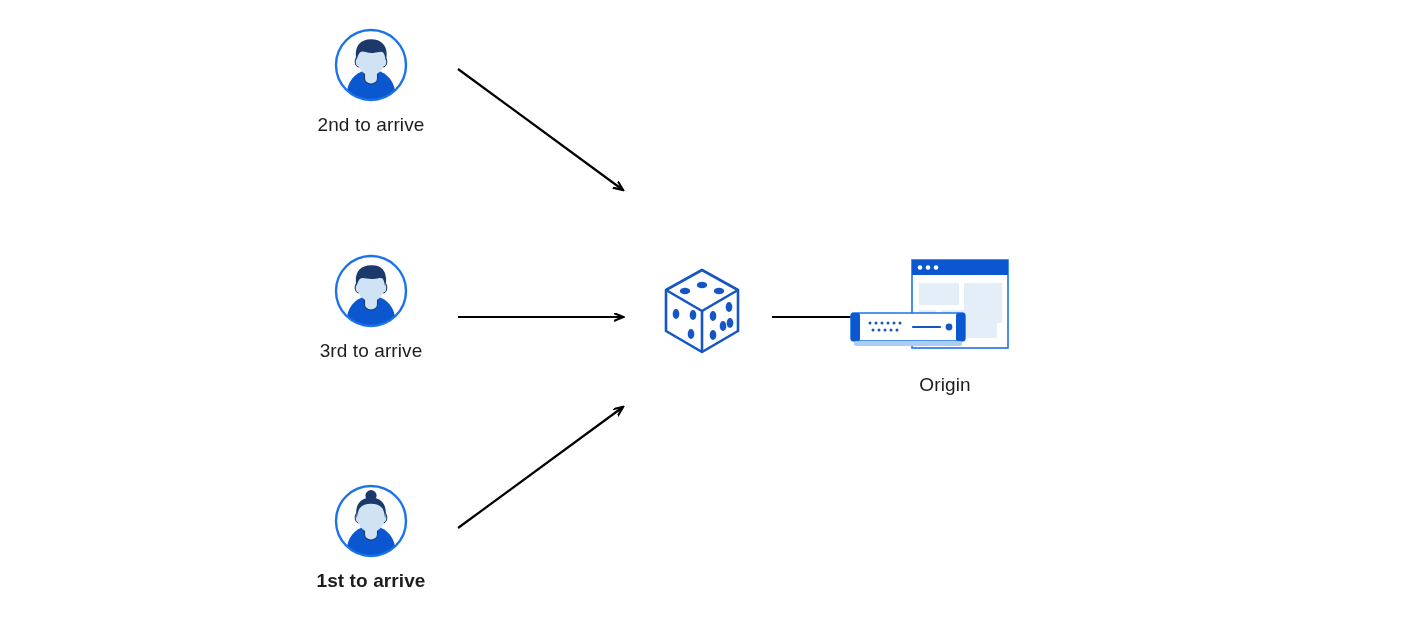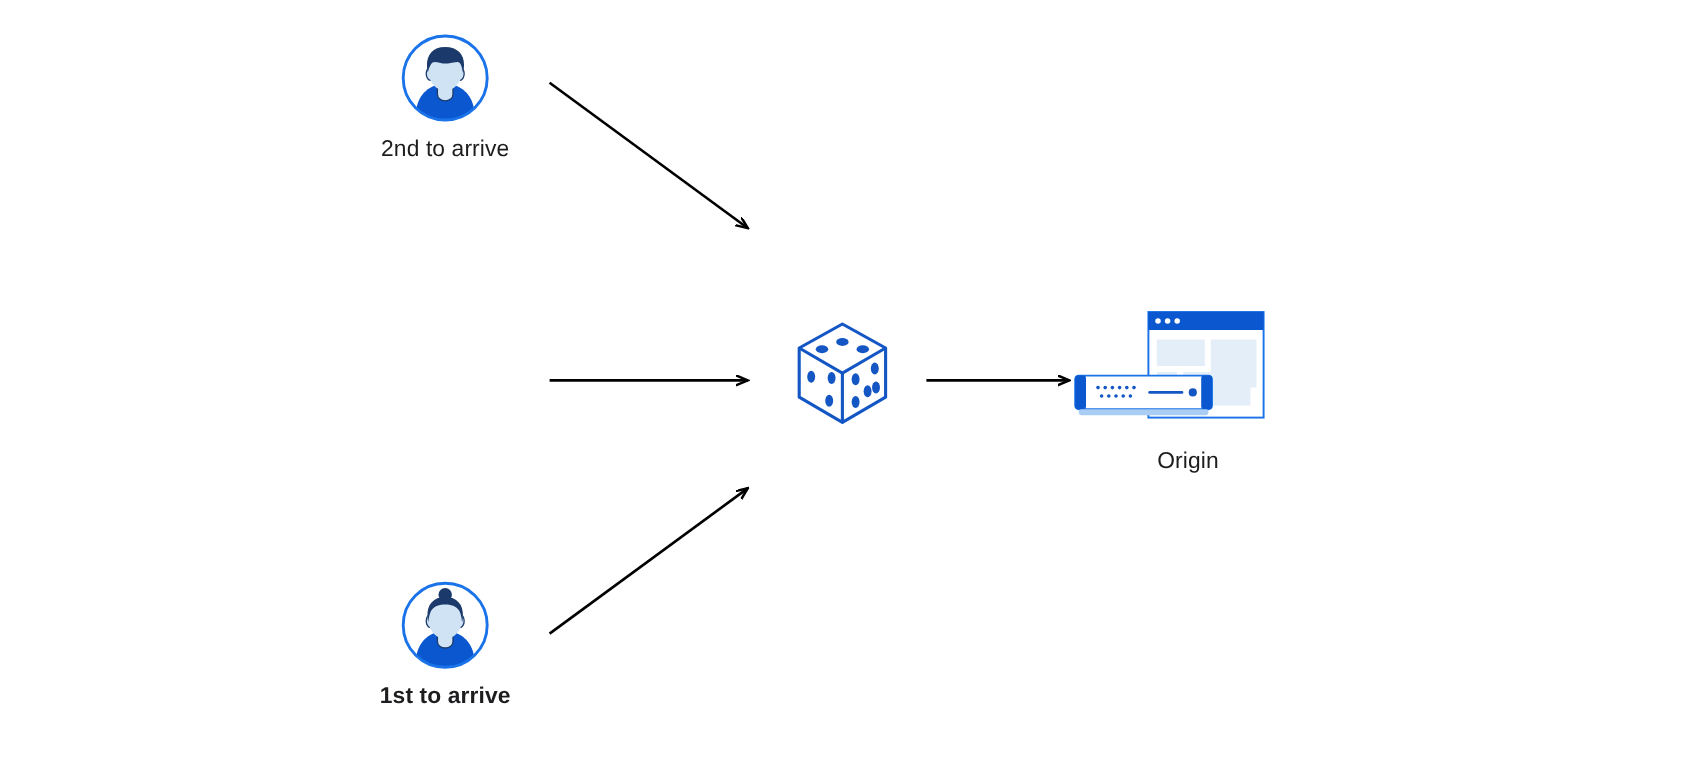--- a/index.html
+++ b/index.html
@@ -79,20 +79,40 @@
         <ellipse cx="26.8" cy="35.5" rx="3.6" ry="5.4" fill="#cfe3f5" stroke="#1b3a6b" stroke-width="1.1"></ellipse>
         <ellipse cx="51.2" cy="35.5" rx="3.6" ry="5.4" fill="#cfe3f5" stroke="#1b3a6b" stroke-width="1.1"></ellipse>
         <path d="M39 15c-9.6 0-14.6 6.6-14.6 16.2 0 9.8 6.3 18.2 14.6 18.2s14.6-8.4 14.6-18.2C53.6 21.6 48.6 15 39 15z" fill="#cfe3f5"></path>
         <path d="M39 13.2c-10.3 0-15.4 6.4-15.2 15.6.1 3.4.7 5.6.7 5.6s1.6-6.4 3.7-8.1c2.6-2.1 6.4 1.1 13.1.6 5-.4 8.2-2.1 9.8-.4 1.9 2 2.6 7.9 2.6 7.9s.9-2.6 1-6.1c.2-8.9-5.4-15.1-15.7-15.1z" fill="#1b3a6b"></path>
       </g>
       <circle cx="39" cy="39" r="35" fill="none" stroke="#1a73e8" stroke-width="2.4"></circle>
     </svg>
     <div class="node-label">2nd to arrive</div>
   </div>
 
+  <div class="node avatar-node" style="left:301px; top:252px;">
+    <svg class="avatar-svg" width="78" height="78" viewBox="0 0 78 78" xmlns="http://www.w3.org/2000/svg">
+      <defs>
+        <clipPath id="clipMid">
+            <circle cx="39" cy="39" r="35"></circle>
+          </clipPath>
+      </defs>
+      <circle cx="39" cy="39" r="35" fill="#ffffff"></circle>
+      <g clip-path="url(#clipMid)">
+        <path d="M39 44c-13 0-22 8.5-24 20.5 0 0 0 14 0 14h48s0-14 0-14C61 52.5 52 44 39 44z" fill="#0b57d0"></path>
+        <path d="M32.5 40h13v12.5c0 3.2-2.9 5.5-6.5 5.5s-6.5-2.3-6.5-5.5V40z" fill="#cfe3f5" stroke="#1b3a6b" stroke-width="1.1"></path>
+        <ellipse cx="26.8" cy="35.5" rx="3.6" ry="5.4" fill="#cfe3f5" stroke="#1b3a6b" stroke-width="1.1"></ellipse>
+        <ellipse cx="51.2" cy="35.5" rx="3.6" ry="5.4" fill="#cfe3f5" stroke="#1b3a6b" stroke-width="1.1"></ellipse>
+        <path d="M39 15c-9.6 0-14.6 6.6-14.6 16.2 0 9.8 6.3 18.2 14.6 18.2s14.6-8.4 14.6-18.2C53.6 21.6 48.6 15 39 15z" fill="#cfe3f5"></path>
+        <path d="M39 13.2c-10.3 0-15.4 6.4-15.2 15.6.1 3.4.7 5.6.7 5.6s1.4-5.6 3.4-7.4c2.5-2.2 7 .5 13.4 0 4.8-.4 7.7-1.8 9.3-.2 1.8 1.9 2.5 7.6 2.5 7.6s.9-2.6 1-6.1c.2-8.9-4-15.1-14.3-15.1z" fill="#1b3a6b"></path>
+      </g>
+      <circle cx="39" cy="39" r="35" fill="none" stroke="#1a73e8" stroke-width="2.4"></circle>
+    </svg>
+    <div class="node-label">3rd to arrive</div>
+  </div>
 
   <div class="node avatar-node" style="left:301px; top:482px;font-weight:bold;">
     <svg class="avatar-svg" width="78" height="78" viewBox="0 0 78 78" xmlns="http://www.w3.org/2000/svg">
       <defs>
         <clipPath id="clipBot">
             <circle cx="39" cy="39" r="35"></circle>
           </clipPath>
       </defs>
       <circle cx="39" cy="39" r="35" fill="#ffffff"></circle>
       <g clip-path="url(#clipBot)">
@@ -128,21 +148,21 @@
 
         <ellipse cx="55" cy="51" rx="3.3" ry="5.0"></ellipse>
         <ellipse cx="71" cy="42" rx="3.3" ry="5.0"></ellipse>
         <ellipse cx="65" cy="61" rx="3.3" ry="5.0"></ellipse>
         <ellipse cx="72" cy="58" rx="3.3" ry="5.0"></ellipse>
         <ellipse cx="55" cy="70" rx="3.3" ry="5.0"></ellipse>
       </g>
     </svg>
   </div>
 
-  <div class="node origin-node" style="left:890px; top:256px;">
+  <div class="node origin-node" style="left:845px; top:256px;">
     <svg width="200" height="104" viewBox="0 0 200 104" xmlns="http://www.w3.org/2000/svg">
 
       <g>
         <rect x="67" y="4" width="96" height="88" fill="#ffffff" stroke="#1a73e8" stroke-width="1.6"></rect>
         <rect x="67" y="4" width="96" height="15" fill="#0b57d0"></rect>
         <circle cx="75" cy="11.5" r="2.3" fill="#ffffff"></circle>
         <circle cx="83" cy="11.5" r="2.3" fill="#ffffff"></circle>
         <circle cx="91" cy="11.5" r="2.3" fill="#ffffff"></circle>
         <rect x="74" y="27" width="40" height="22" fill="#e4eef9"></rect>
         <rect x="119" y="27" width="38" height="40" fill="#e4eef9"></rect>

